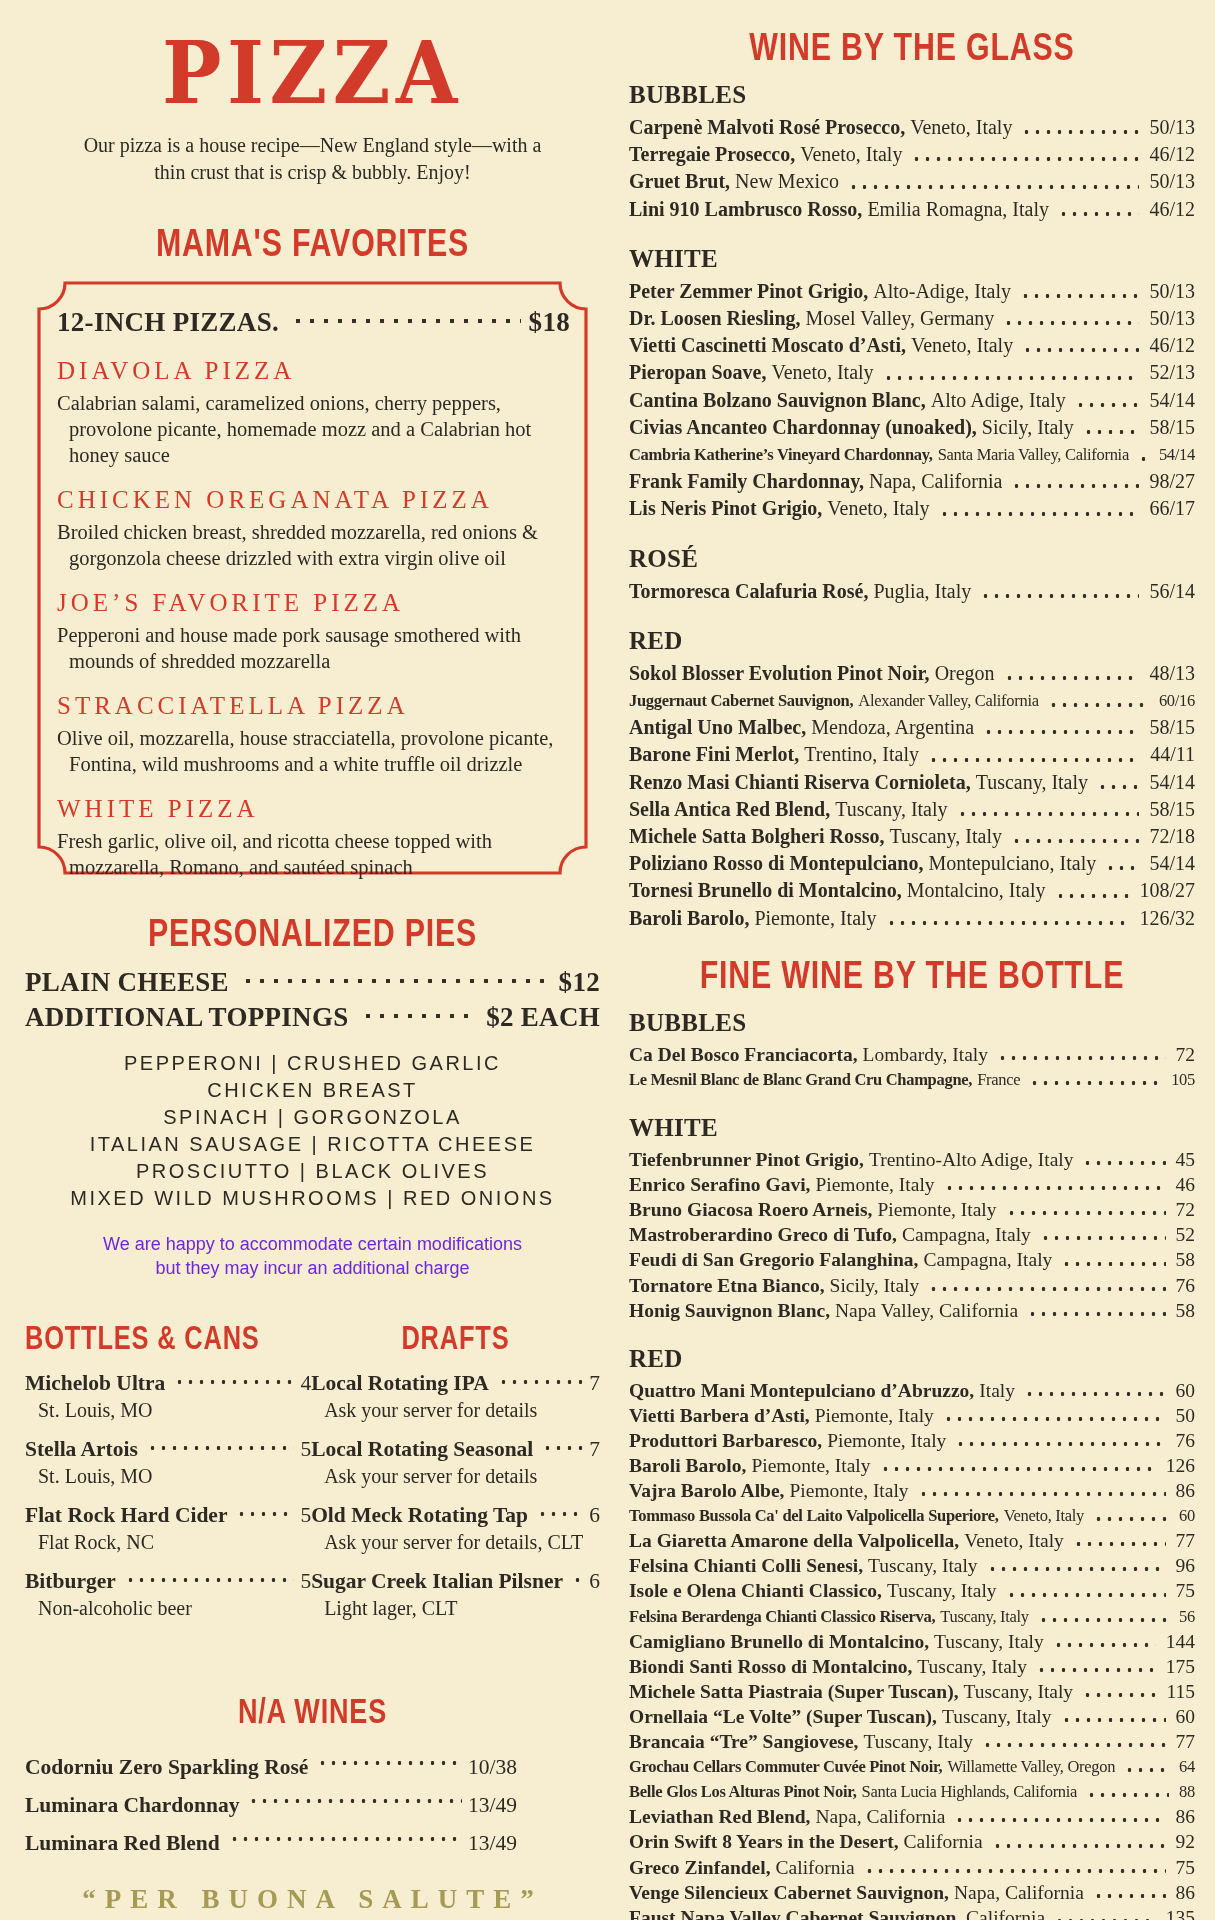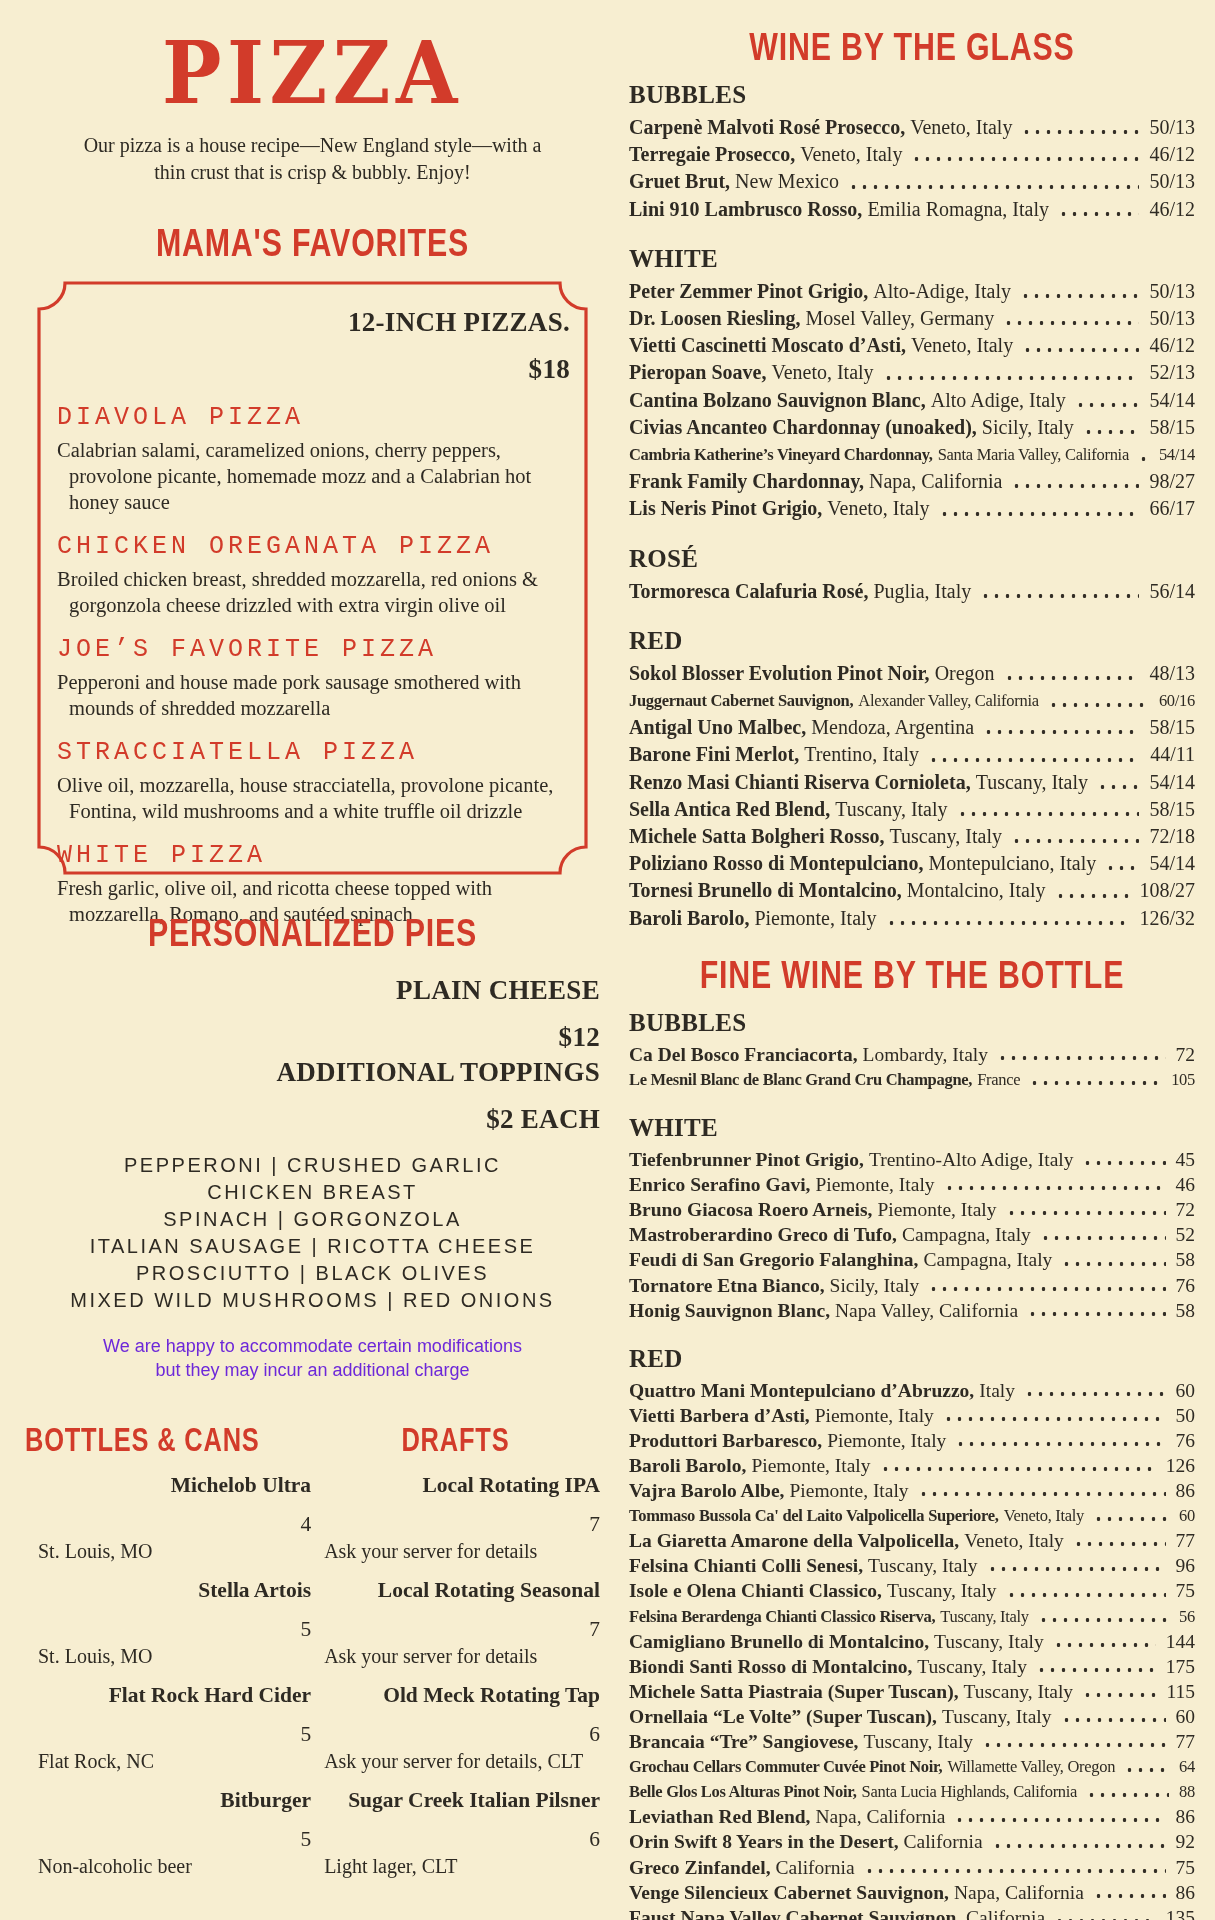--- a/index.html
+++ b/index.html
@@ -53,53 +53,53 @@
     text-align:center;
     font-weight:400;
     font-size:20px;
     line-height:1.35;
   }
 
   
   .frame{position:relative;margin-top:16px;height:596px;}
   .frame svg{position:absolute;inset:0;}
   .frame-inner{position:relative;padding:26px 30px 0 32px;}
-  .price-row{display:flex;align-items:flex-end;flex-direction:column;}
+  .price-row{display:flex;align-items:center;}
   .price-row.big{
     font-weight:700;font-size:27px;line-height:33px;letter-spacing:0.3px;
   }
   .pr-label{white-space:nowrap;}
   .pr-price{white-space:nowrap;font-weight:700;}
   .leader{
     flex:1 1 auto;min-width:0;height:10px;margin:0 8px 4px 10px;
     background-image:radial-gradient(circle,#332e26 2.1px,transparent 2.5px);
     background-size:14px 10px;background-repeat:repeat-x;background-position:2px 60%;
   }
   .leader.fine{
     height:8px;margin:0 6px 4px 7px;
     background-image:radial-gradient(circle,#332e26 1.7px,transparent 2.1px);
     background-size:11px 8px;
   }
   .pizza-item{margin-top:17px;}
   .pizza-name{
-    font-family:Liberation Mono, monospace;
+    font-family:Liberation Serif, serif;
     color:var(--red);
     font-size:25px;line-height:30px;
     letter-spacing:4px;
     font-weight:400;
   }
   .pizza-desc{
     font-size:20.5px;line-height:26px;
     padding-left:12px;text-indent:-12px;
     margin-top:4px;
   }
 
   
   .pp-header{margin-top:36px;}
-  .pp-lines{margin-top:20px;}
+  .pp-lines{margin-top:12px;}
   .pp-lines .price-row.big{margin-top:2px;}
   .toppings{margin-top:16px;text-align:center;}
   .topping-line{
     font-family:"Liberation Sans", sans-serif;
     font-size:20px;line-height:27px;letter-spacing:2.5px;
   }
   .note{
     margin-top:20px;text-align:center;
     font-family:"Liberation Sans", sans-serif;
     font-size:18px;line-height:24px;color:#6d28d9;

